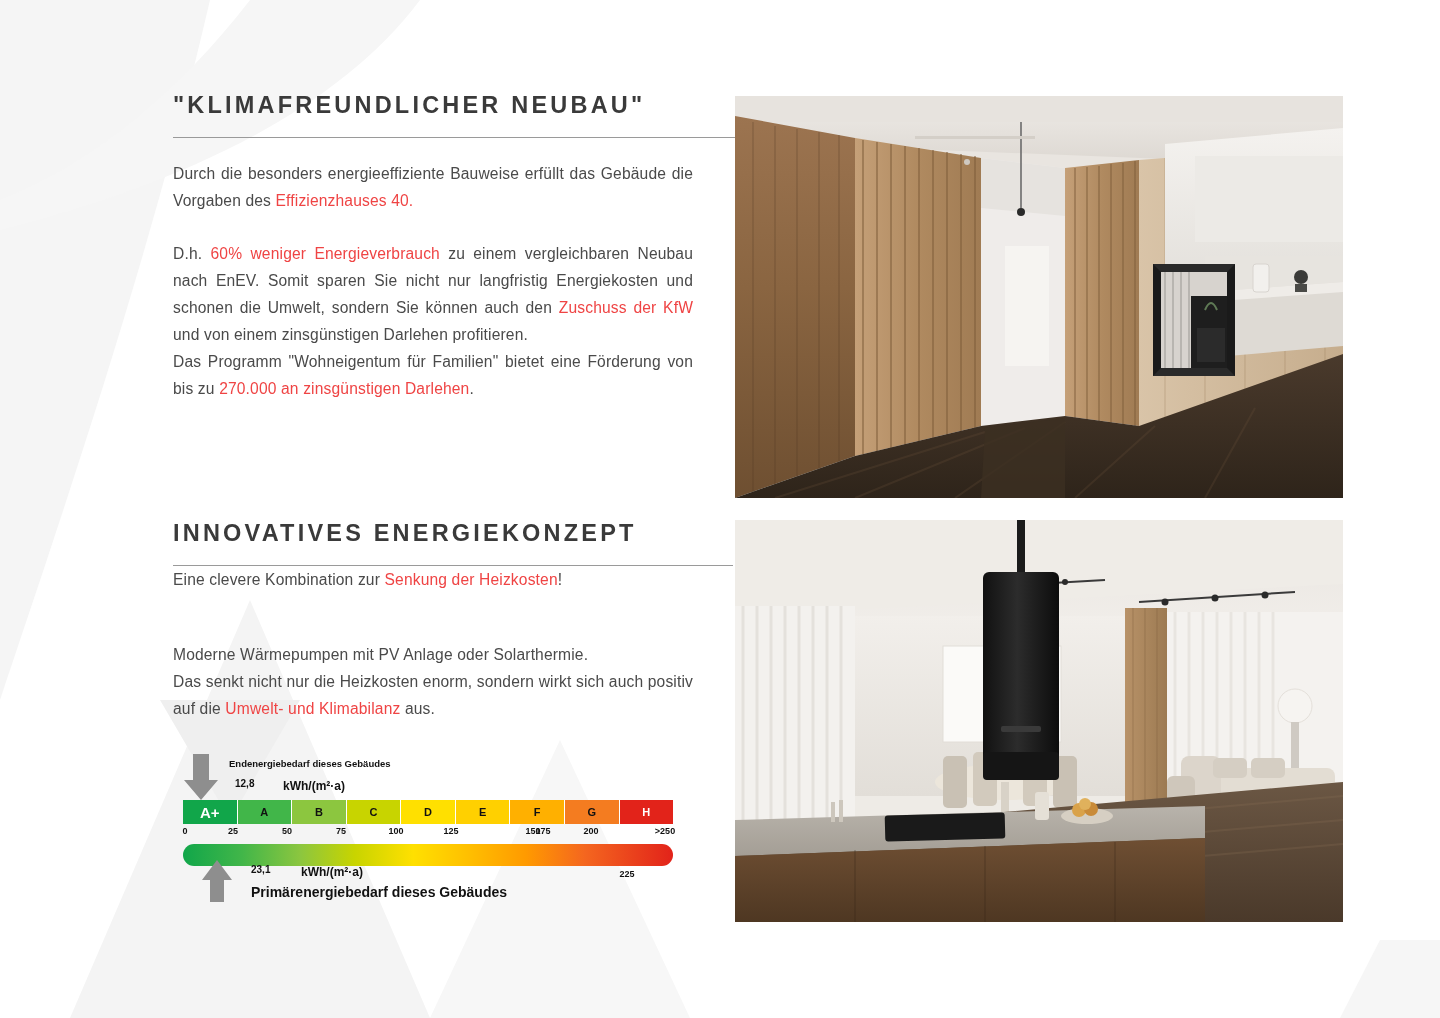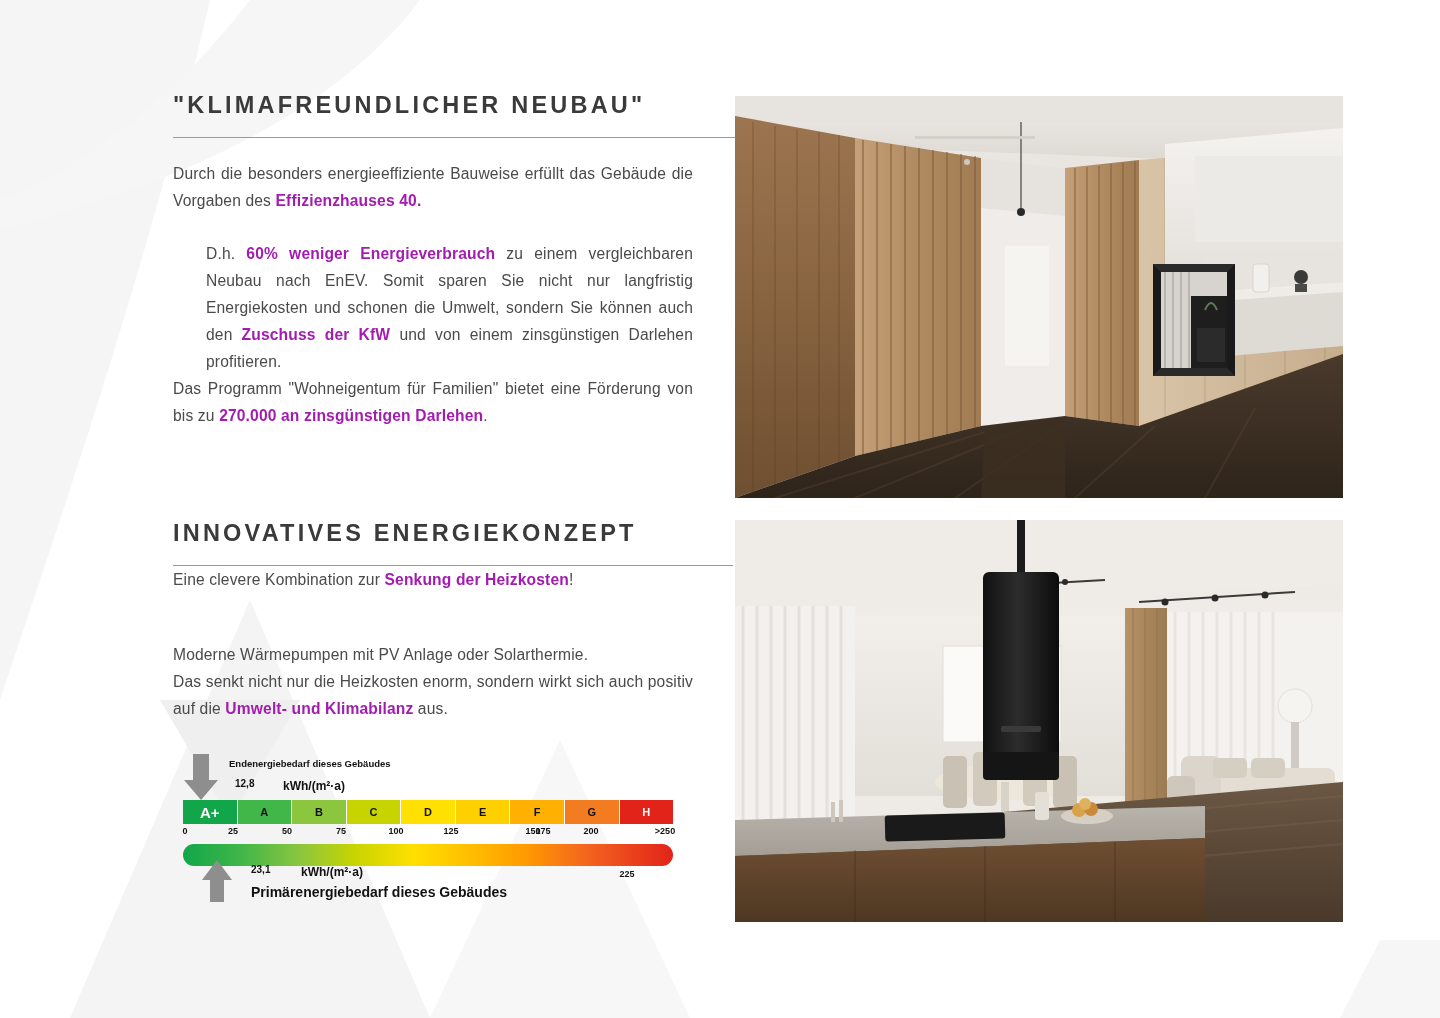--- a/index.html
+++ b/index.html
@@ -64,24 +64,24 @@
   .rule.short { width: 636px; }
 
   .body-text {
     font-size: 15.6px;
     line-height: 27px;
     color: #4a4a4a;
     text-align: justify;
     margin: 0;
     letter-spacing: 0.15px;
   }
-  .body-text b { color: #a21caf; font-weight: bold; }
+  .body-text b { color: #ef4444; font-weight: normal; }
   .para { margin-top: 22px; }
   .para.tight { margin-top: 0; }
-  .gap-lines { margin-top: 26px; margin-left: 33px; }
+  .gap-lines { margin-top: 26px; }
 
   
   .photo {
     position: absolute;
     overflow: hidden;
   }
   #photo-hallway {
     left: 735px;
     top: 96px;
     width: 608px;

